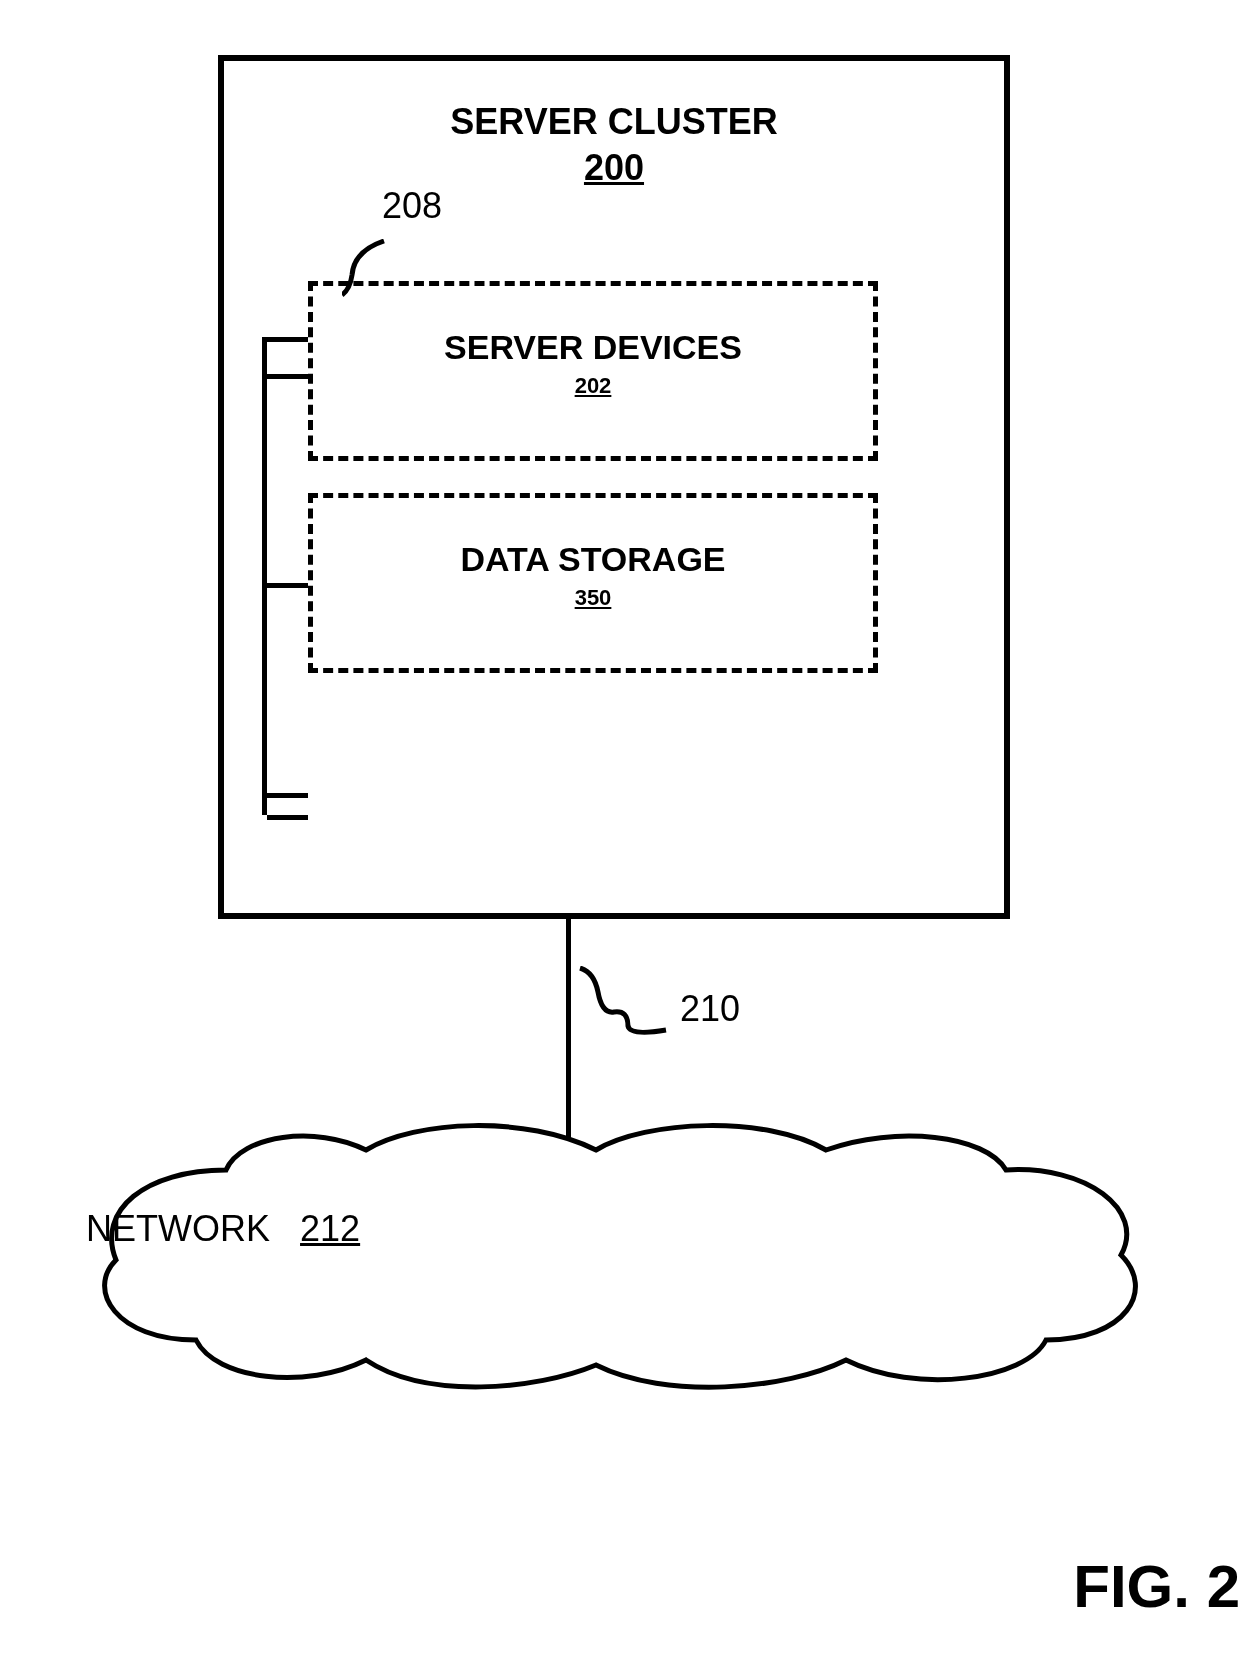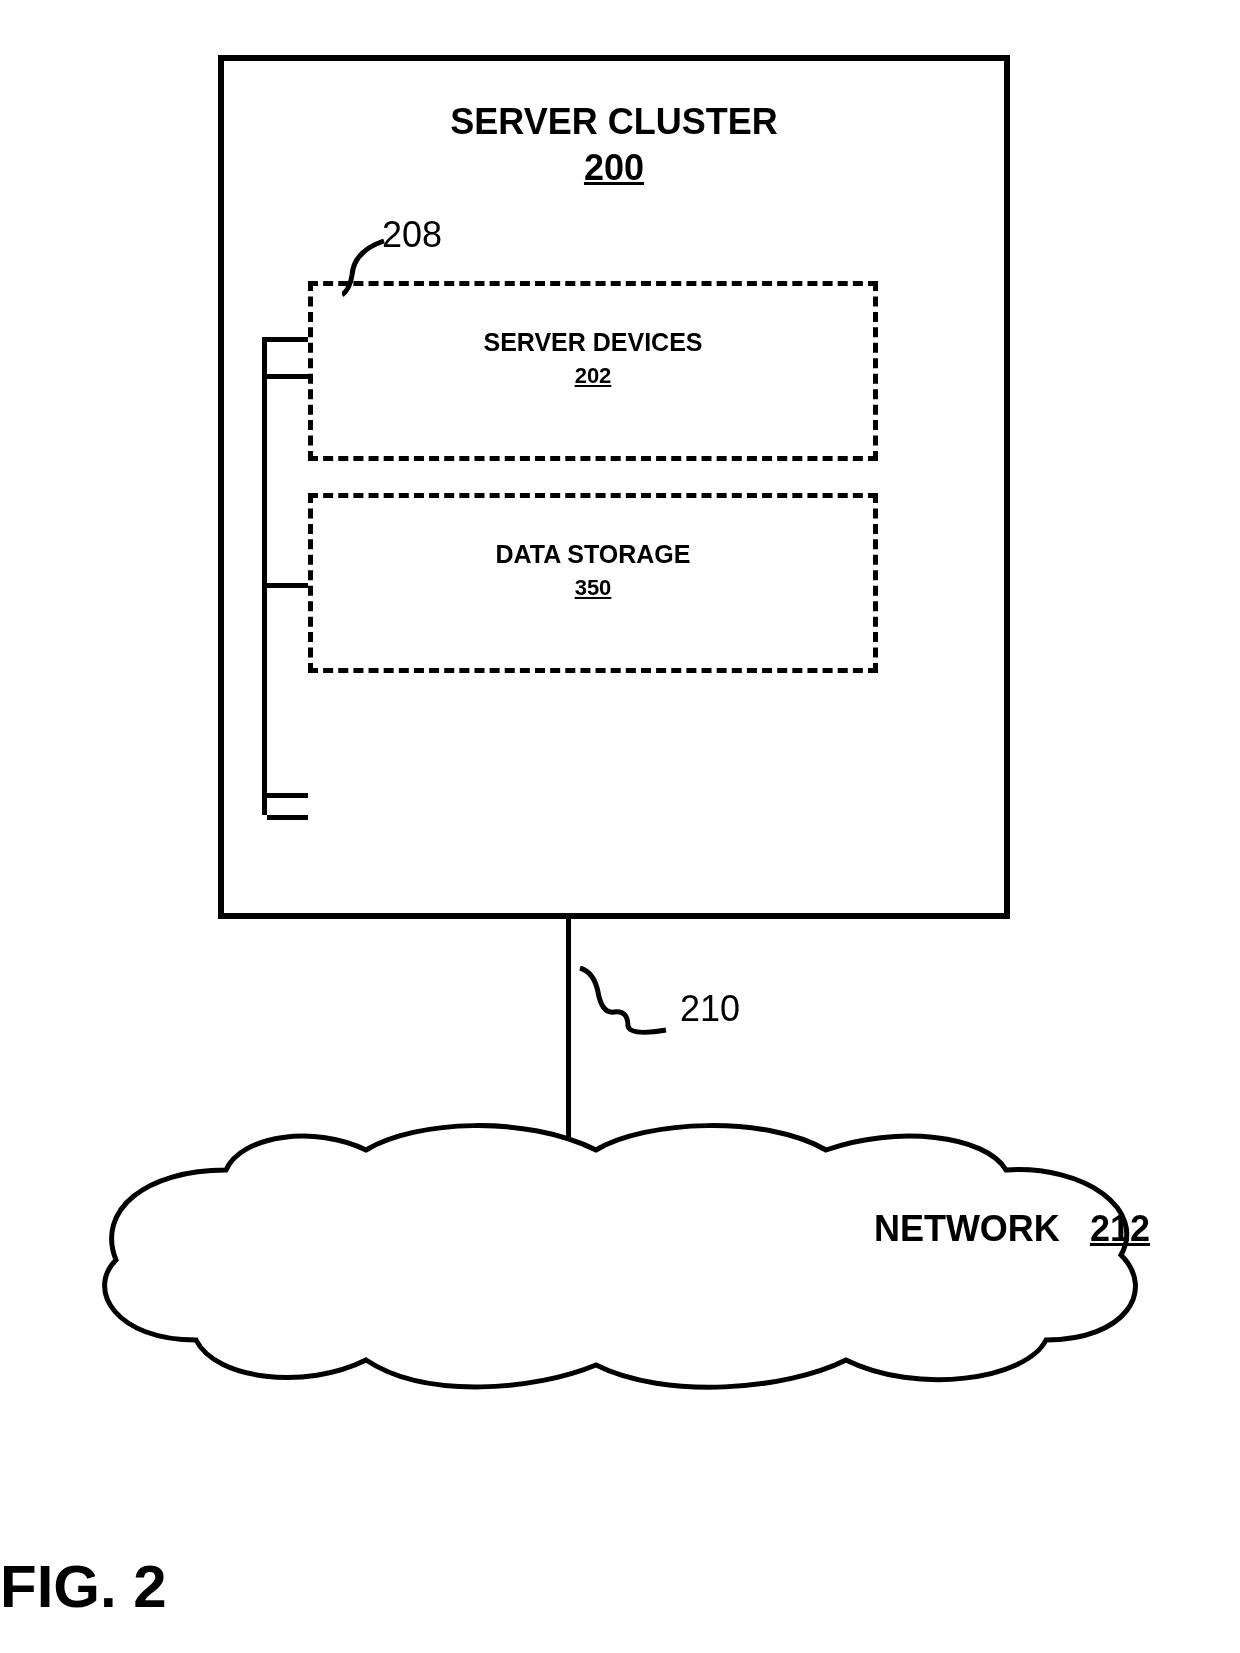--- a/index.html
+++ b/index.html
@@ -32,21 +32,21 @@
       top: 86px;
       left: 0;
       width: 100%;
       text-align: center;
       font-weight: bold;
       font-size: 36px;
       text-decoration: underline;
     }
     .ref-208 {
       position: absolute;
-      top: 153px;
+      top: 124px;
       left: 158px;
       font-size: 36px;
     }
     .curve-208 {
       position: absolute;
       top: 178px;
       left: 118px;
     }
     .inner-box {
       position: absolute;
@@ -54,21 +54,21 @@
       width: 570px;
       height: 180px;
       border: 5px dashed black;
       text-align: center;
     }
     .box-1 { top: 220px; }
     .box-2 { top: 432px; }
     .box-3 { top: 642px; }
     .box-title {
       font-weight: bold;
-      font-size: 25px;
+      font-size: 34px;
       margin-top: 42px;
     }
     .box-ref {
       font-weight: bold;
       font-size: 22px;
       text-decoration: underline;
       margin-top: 6px;
     }
     .bus-line {
       position: absolute;
@@ -128,33 +128,33 @@
       left: 86px;
       top: 1110px;
       width: 1064px;
       height: 280px;
     }
     .cloud-text {
       position: absolute;
       left: 86px;
       top: 1208px;
       width: 1064px;
-      text-align: right;
-      font-weight: bold;
+      text-align: left;
+      font-weight: normal;
       font-size: 36px;
     }
     .cloud-text .underline {
       text-decoration: underline;
     }
     .fig-label {
       position: absolute;
       left: 0;
       top: 1552px;
       width: 1240px;
-      text-align: left;
+      text-align: right;
       font-weight: bold;
       font-size: 60px;
     }
   </style>
 </head>
 <body>
 
 <div class="cluster-box">
   <div class="cluster-title">SERVER CLUSTER</div>
   <div class="cluster-ref">200</div>

